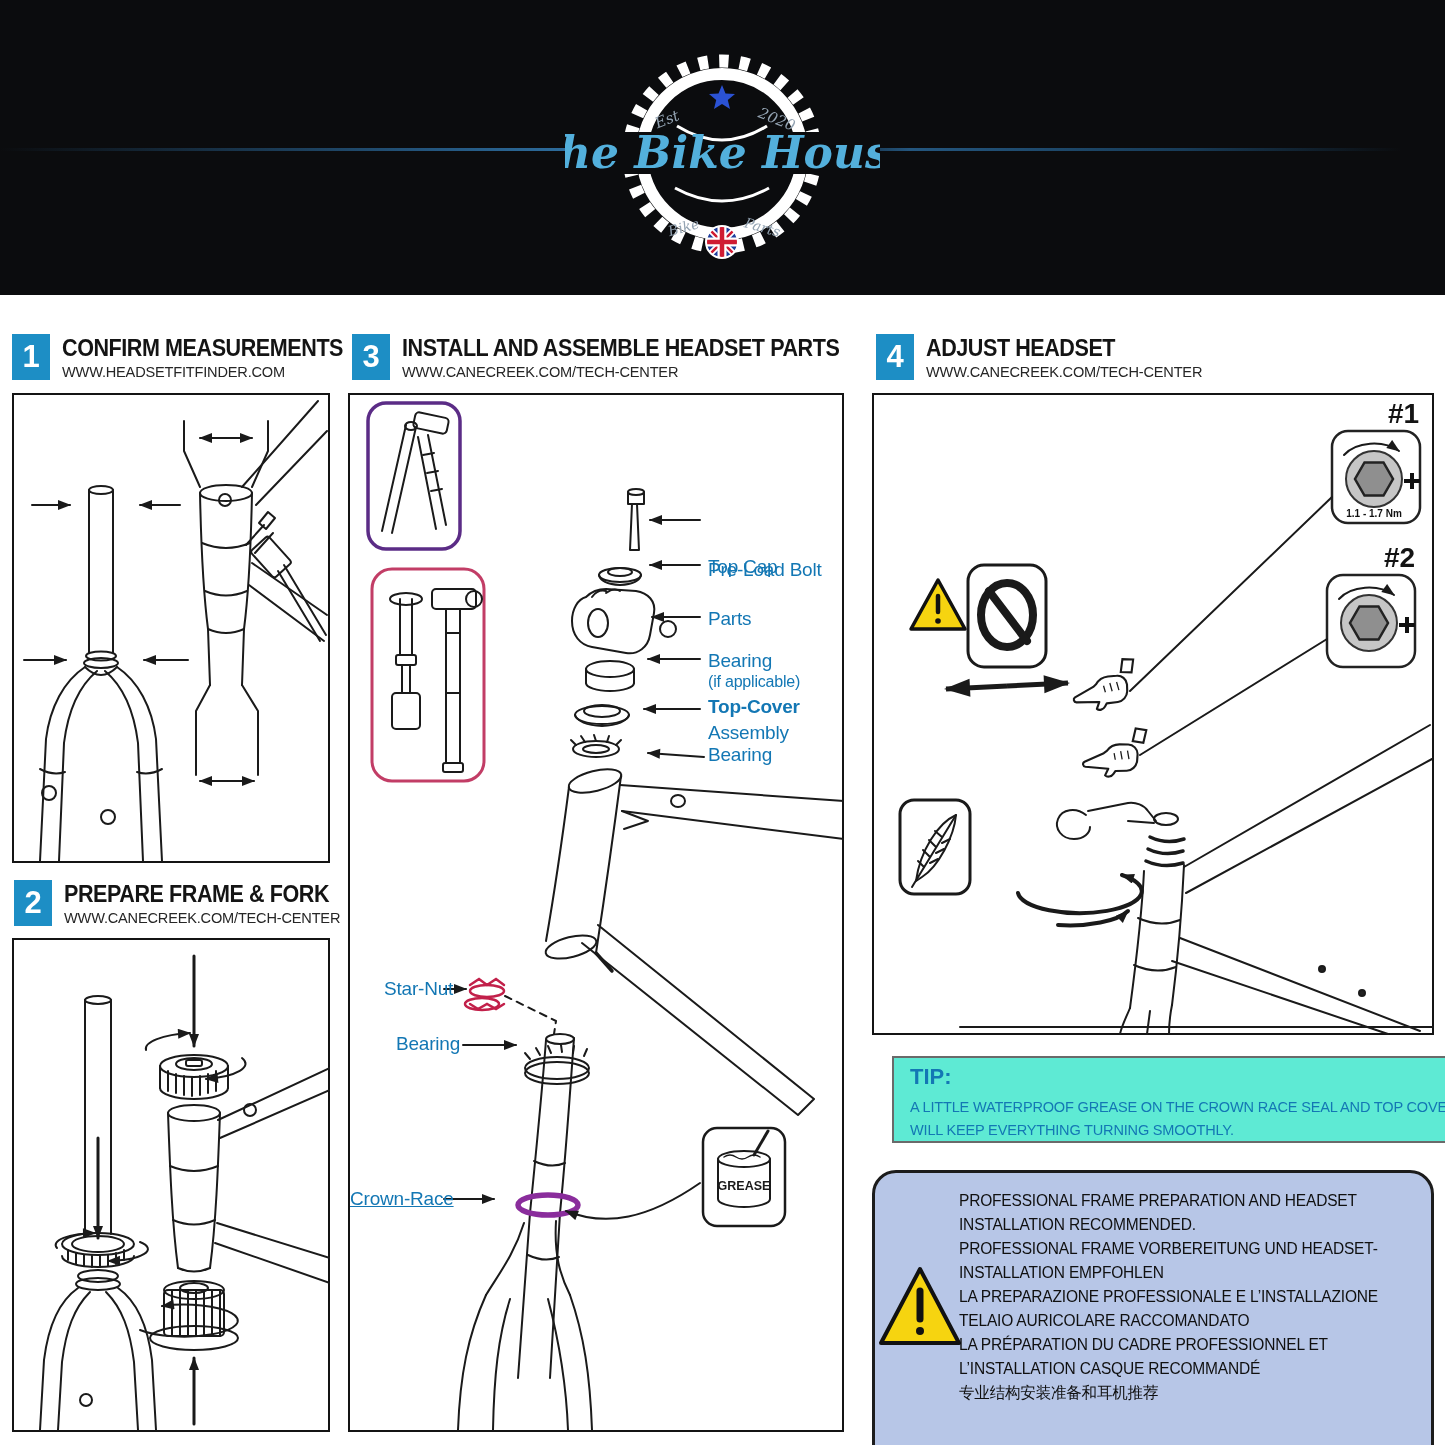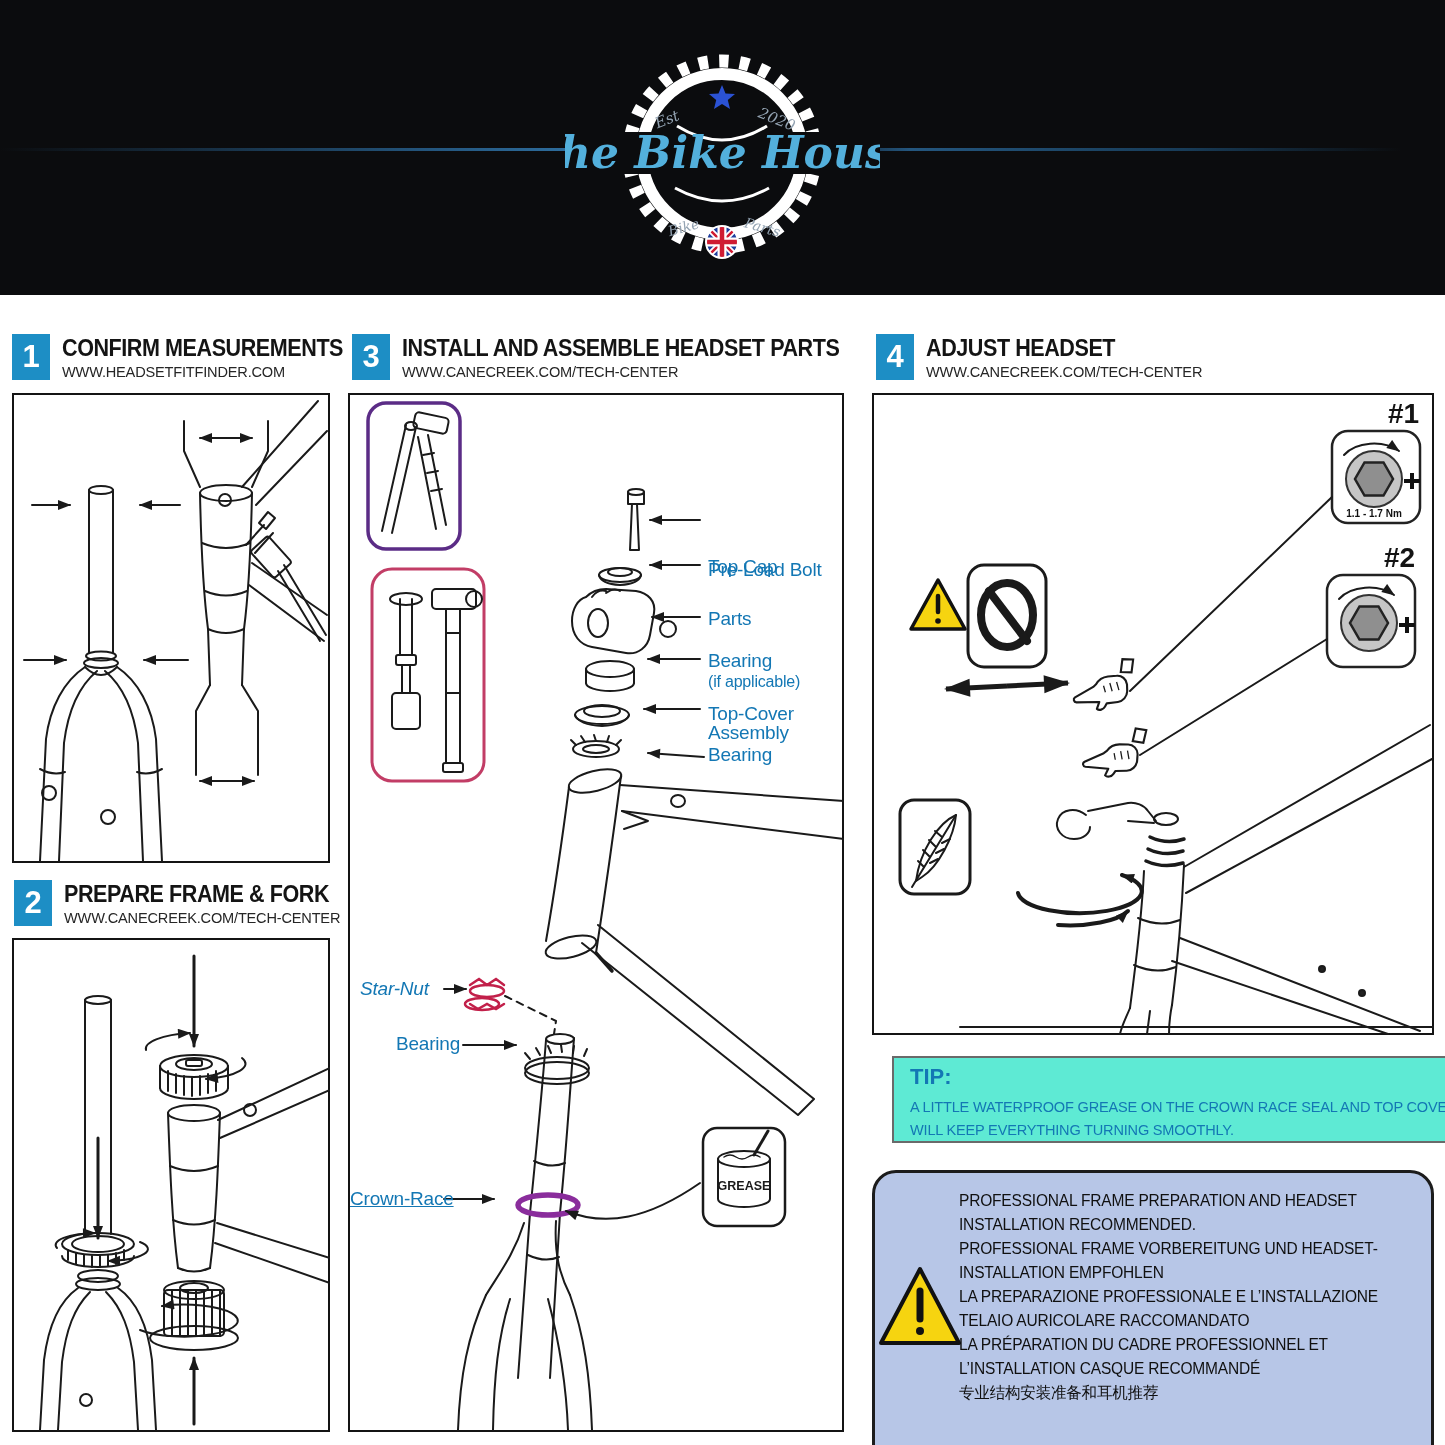--- a/index.html
+++ b/index.html
@@ -300,24 +300,24 @@
     </g>
     <path class="ln" d="M352,790 C300,826 258,834 218,818" stroke-width="3" marker-end="url(#m3)"></path>
   </svg>
 
   <div class="abs" style="left:348px;top:393px;width:496px;height:1039px;">
     <span class="lbl" style="left:360px;top:118px;margin-top:48px;">Pre-Load Bolt</span>
     <span class="lbl" style="left:360px;top:163px;">Top Cap</span>
     <span class="lbl" style="left:360px;top:215px;">Parts</span>
     <span class="lbl" style="left:360px;top:257px;">Bearing</span>
     <span class="lbl sm" style="left:360px;top:280px;">(if applicable)</span>
-    <span class="lbl" style="left:360px;top:310px;">Top-Cover</span>
+    <span class="lbl" style="left:360px;top:303px;font-weight:bold;">Top-Cover</span>
     <span class="lbl" style="left:360px;top:329px;text-align:right;">Assembly</span>
     <span class="lbl" style="left:360px;top:351px;">Bearing</span>
-    <span class="lbl" style="left:12px;top:585px;font-style:italic;">Star-Nut</span>
+    <span class="lbl" style="left:36px;top:585px;">Star-Nut</span>
     <span class="lbl" style="left:48px;top:640px;">Bearing</span>
     <span class="lbl" style="left:2px;top:795px;text-decoration:underline;">Crown-Race</span>
   </div>
 
   <svg class="diag" style="left:872px;top:393px;" width="562" height="642" viewBox="0 0 562 642">
     <defs>
       <marker id="m4" markerUnits="userSpaceOnUse" markerWidth="16" markerHeight="12" refX="13" refY="5" orient="auto">
           <path d="M1,0 L14,5 L1,10 Z" fill="#1a1a1a"></path>
         </marker>
       <marker id="m4L" markerUnits="userSpaceOnUse" markerWidth="30" markerHeight="22" refX="26" refY="9" orient="auto">

